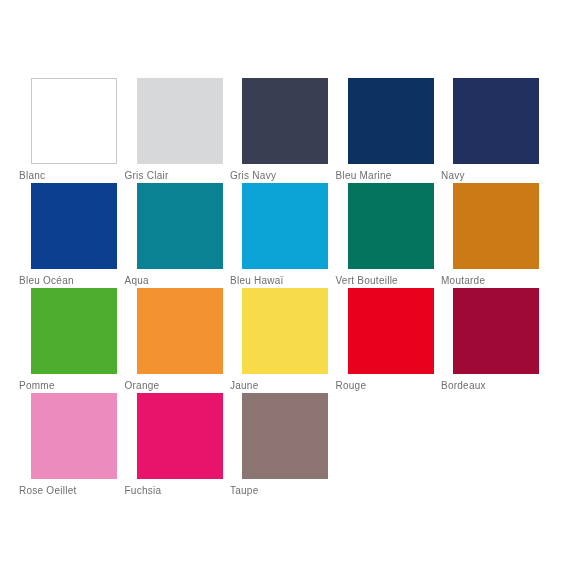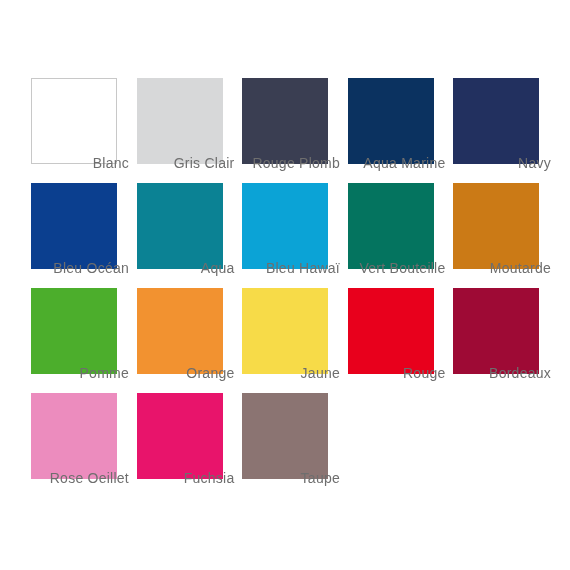--- a/index.html
+++ b/index.html
@@ -41,24 +41,24 @@
     box-sizing: border-box;
     display: block;
   }
   .swatch-chip.bordered {
     border: 1px solid #c8c8c8;
   }
   .swatch-label {
     position: absolute;
     left: -12px;
     right: -12px;
-    top: 80px;
-    text-align: right;
+    top: 92px;
+    text-align: left;
     font-family: "Liberation Sans", sans-serif;
-    font-size: 14px;
+    font-size: 10px;
     line-height: 11px;
     color: #6e6e6e;
     letter-spacing: 0.25px;
     white-space: nowrap;
   }
 </style>
 </head>
 <body>
 
 <div id="palette-page">
@@ -66,25 +66,25 @@
       <div class="swatch-cell">
         <div class="swatch-chip bordered" style="background-color: rgb(255, 255, 255);"></div>
         <div class="swatch-label">Blanc</div>
       </div>
       <div class="swatch-cell">
         <div class="swatch-chip" style="background-color: rgb(215, 216, 217);"></div>
         <div class="swatch-label">Gris Clair</div>
       </div>
       <div class="swatch-cell">
         <div class="swatch-chip" style="background-color: rgb(58, 62, 82);"></div>
-        <div class="swatch-label">Rouge Plomb</div>
+        <div class="swatch-label">Gris Navy</div>
       </div>
       <div class="swatch-cell">
         <div class="swatch-chip" style="background-color: rgb(11, 50, 96);"></div>
-        <div class="swatch-label">Aqua Marine</div>
+        <div class="swatch-label">Bleu Marine</div>
       </div>
       <div class="swatch-cell">
         <div class="swatch-chip" style="background-color: rgb(34, 48, 95);"></div>
         <div class="swatch-label">Navy</div>
       </div>
       <div class="swatch-cell">
         <div class="swatch-chip" style="background-color: rgb(11, 63, 143);"></div>
         <div class="swatch-label">Bleu Océan</div>
       </div>
       <div class="swatch-cell">

